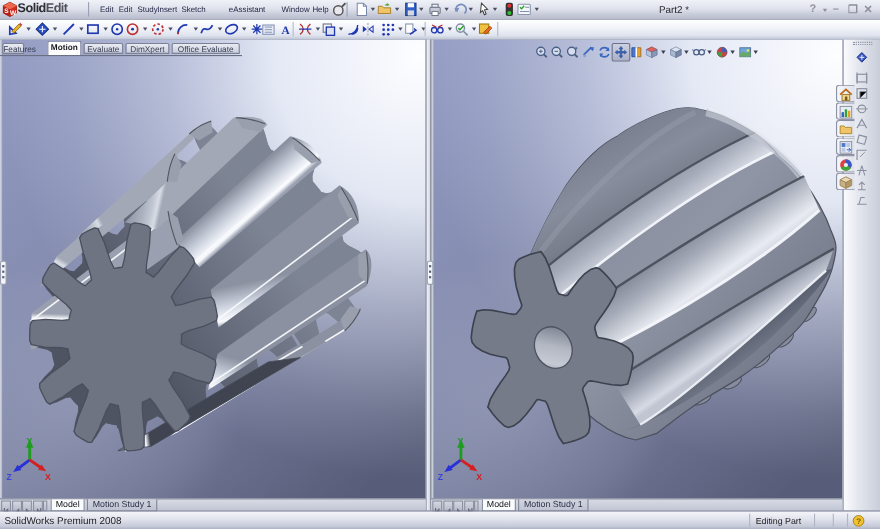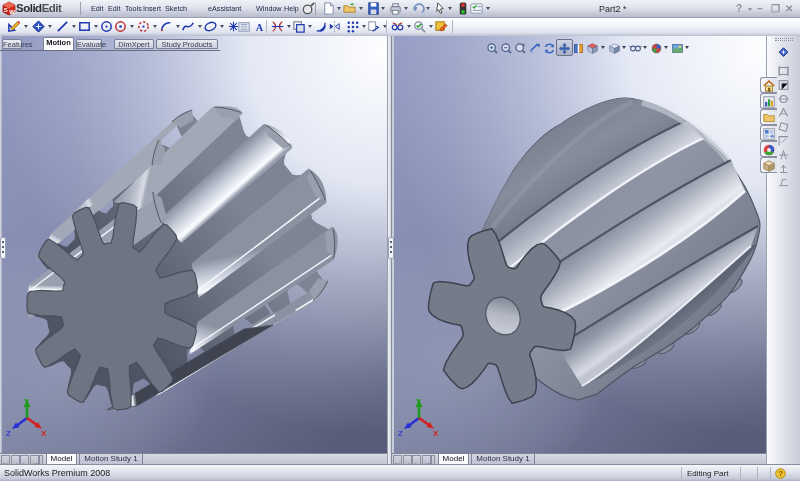--- a/index.html
+++ b/index.html
@@ -55,21 +55,21 @@
 <path d="M1,4.2 L7,7.4 L7,14 L1,10.8 Z" fill="#b81c10"></path>
 <path d="M7,7.4 L13,4.2 L13,10.8 L7,14 Z" fill="#d42c1c"></path>
 <path d="M1,4.2 L7,1 L13,4.2 L7,7.4 Z" fill="#ee6850"></path>
 <text x="1.8" y="11.2" font-size="6" font-weight="bold" fill="#fff" font-family="Liberation Sans">S</text>
 <text x="7.2" y="13" font-size="6" font-weight="bold" fill="#fff" font-family="Liberation Sans">W</text>
 </svg>
     <div id="swtext"><b>Solid</b><span>Edit</span></div>
     <div class="tsep" style="left:80px"></div>
     <span class="menu" style="left:91px">Edit</span>
     <span class="menu" style="left:108px">Edit</span>
-    <span class="menu" style="left:125px">Tools</span>
+    <span class="menu" style="left:125px">Study</span>
     <span class="menu" style="left:143px">Insert</span>
     <span class="menu" style="left:165px">Sketch</span>
     <span class="menu" style="left:208px">eAssistant</span>
     <span class="menu" style="left:256px">Window</span>
     <span class="menu" style="left:284px">Help</span>
     <div class="tsep" style="left:315px"></div>
     <span class="ti" style="left:301px"><svg width="16" height="16" viewBox="0 0 16 16">
         <circle cx="7" cy="9" r="4.5" fill="#e8e8ee" stroke="#555" stroke-width="1.4"></circle>
         <line x1="10.5" y1="5.5" x2="14" y2="2" stroke="#555" stroke-width="1.8"></line>
       </svg></span>
@@ -477,23 +477,23 @@
 <line x1="0" y1="0" x2="10" y2="7" stroke="#d42020" stroke-width="2.6"></line>
 <path d="M15,10.5 L7.6,9 L10.8,4.2 Z" fill="#d42020"></path>
 <text x="-21" y="18" font-size="8" font-weight="bold" fill="#3a42d8" font-family="Liberation Sans">Z</text>
 <text x="-3" y="-14" font-size="8" font-weight="bold" fill="#1e9c1e" font-family="Liberation Sans">Y</text>
 <text x="14" y="18" font-size="8" font-weight="bold" fill="#d42020" font-family="Liberation Sans">X</text>
 </g>
 </svg></div>
 <div id="cmtabs">
     <div class="cmt" style="left:2px;width:20px">Features</div>
     <div class="cmt cmta" style="left:43px;width:31px">Motion</div>
-    <div class="cmt" style="left:76px;width:26px">Evaluate</div>
+    <div class="cmt" style="left:76px;width:36px">Evaluate</div>
     <div class="cmt" style="left:114px;width:40px">DimXpert</div>
-    <div class="cmt" style="left:156px;width:62px">Study Products</div>
+    <div class="cmt" style="left:156px;width:62px">Office Evaluate</div>
   </div>
 <div id="cmline"></div>
 <div style="position:absolute;left:0;top:36px;width:2px;height:417px;background:linear-gradient(90deg,#d8dbe6,#aab0c4)"></div>
 <div style="position:absolute;left:392px;top:36px;width:1.5px;height:417px;background:#c8cdda"></div>
 <span class="hv" style="left:486px"><svg width="16" height="16" viewBox="0 0 16 16">
       <circle cx="7" cy="7" r="4.6" fill="#e4ecf8" fill-opacity="0.7" stroke="#4a5f86" stroke-width="1.5"></circle>
       <line x1="10.4" y1="10.4" x2="13.6" y2="13.6" stroke="#4a5f86" stroke-width="2"></line>
       <path d="M5,7 h4 M7,5 v4" stroke="#4a5f86" stroke-width="1.1"></path>
     </svg></span>
 <span class="hv" style="left:500px"><svg width="16" height="16" viewBox="0 0 16 16">

